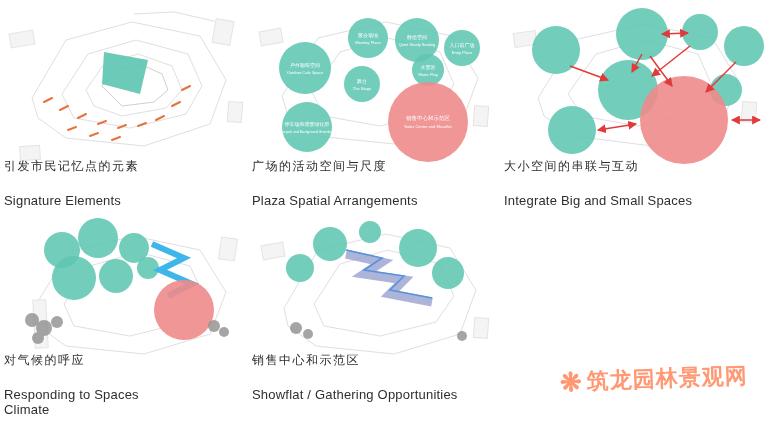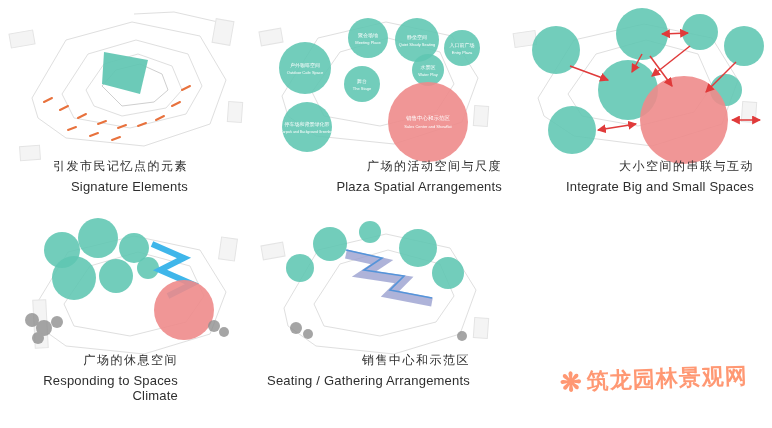--- a/index.html
+++ b/index.html
@@ -1,25 +1,25 @@
 <!DOCTYPE html>
 <html><head>
 <meta charset="utf-8">
 <style>
   *{margin:0;padding:0;box-sizing:border-box}
   html,body{width:772px;height:428px;background:#ffffff;overflow:hidden;
     font-family:"Liberation Sans", sans-serif;}
   .canvas{position:relative;width:772px;height:428px;background:#fff}
   .panel{position:absolute}
   .panel svg{position:absolute;left:0;top:0}
-  .caption{position:absolute;text-align:right;color:#2e2e2e}
+  .caption{position:absolute;text-align:left;color:#2e2e2e}
   .row-top .caption{top:152px}
   .row-bot .caption{top:134px}
   .cap-zh{font-size:12px;letter-spacing:1.5px}
-  .cap-en{font-size:13px;margin-top:4px;letter-spacing:.2px}
+  .cap-en{font-size:13px;margin-top:18px;letter-spacing:.2px}
   .cap-p1{left:0;right:62px}
   .cap-p2{left:0;right:0}
   .cap-p3{left:0;right:16px}
   .cap-p4{left:0;right:72px}
   .cap-p5{left:0;right:32px}
   .sketch path{fill:none;stroke:#dfdfdf;stroke-width:1}
   .sketch rect{fill:#f4f4f4;stroke:#e4e4e4}
   .sketch .dk{stroke:#cfcfcf}
   .bubble{fill:#5fc6b2;opacity:.88}
   .bubble-pink{fill:#ee8b8b;opacity:.9}
@@ -199,21 +199,21 @@
       <g class="dark-tree">
         <circle cx="28" cy="102" r="7"></circle>
         <circle cx="40" cy="110" r="8"></circle>
         <circle cx="53" cy="104" r="6"></circle>
         <circle cx="34" cy="120" r="6"></circle>
         <circle cx="210" cy="108" r="6"></circle>
         <circle cx="220" cy="114" r="5"></circle>
       </g>
     </svg>
     <div class="caption cap-p4">
-      <div class="cap-zh">广场的休息空间</div>
+      <div class="cap-zh">对气候的呼应</div>
       <div class="cap-en">Responding to Spaces Climate</div>
     </div>
   </section>
 
   <section class="panel row-bot" style="left:252px;top:218px;width:250px;height:196px">
     <svg width="250" height="196" viewBox="0 0 250 196">
       <g class="sketch">
         <path d="M32,90 L66,32 L134,16 L198,30 L224,72 L208,116 L142,136 L64,128 L36,108 Z"></path>
         <path d="M62,86 L88,46 L136,32 L188,46 L202,78 L184,104 L128,118 L72,108 Z"></path>
         <rect x="10" y="26" width="22" height="14" transform="rotate(-10 21 33)"></rect>
@@ -229,21 +229,21 @@
       <path class="terrace" d="M94,36 L130,44 L112,56 L152,62 L138,76 L180,84"></path>
       <path class="terrace-edge" d="M94,32 L130,40 L112,52 L152,58 L138,72 L180,80"></path>
       <g class="dark-tree">
         <circle cx="44" cy="110" r="6"></circle>
         <circle cx="56" cy="116" r="5"></circle>
         <circle cx="210" cy="118" r="5"></circle>
       </g>
     </svg>
     <div class="caption cap-p5">
       <div class="cap-zh">销售中心和示范区</div>
-      <div class="cap-en">Seating / Gathering Arrangements</div>
+      <div class="cap-en">Showflat / Gathering Opportunities</div>
     </div>
   </section>
 
   <div class="watermark">
     <span class="wm-icon">❋</span>
     <span class="wm-text">筑龙园林景观网</span>
   </div>
 
 </div>
 

